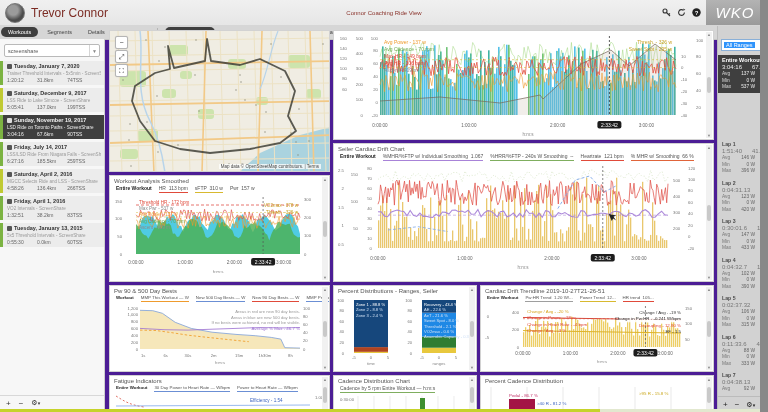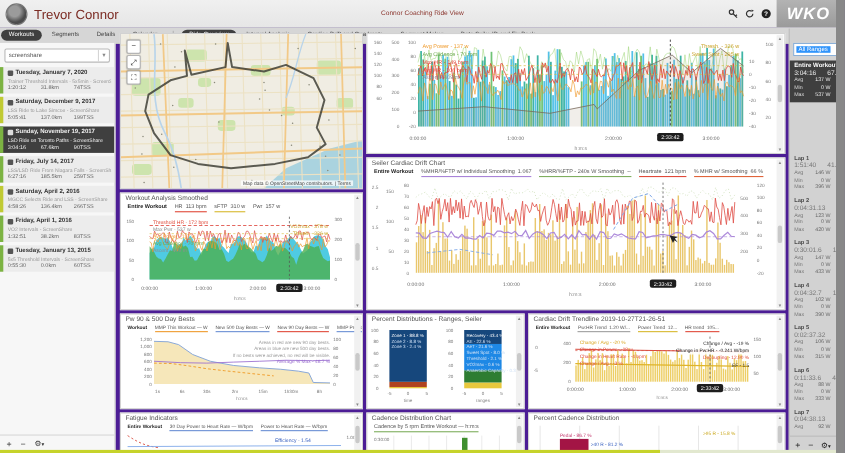--- a/index.html
+++ b/index.html
@@ -7,21 +7,21 @@
        font-family:"Liberation Sans",sans-serif;-webkit-font-smoothing:antialiased;}
   
   #hdr{position:absolute;left:0;top:0;width:768px;height:25px;background:linear-gradient(#f0f0f0,#e6e6e6);
        border-bottom:1px solid #c9c9c9;display:flex;align-items:center;}
   #avatar{width:18px;height:18px;border-radius:50%;margin-left:5px;
           background:radial-gradient(circle at 40% 35%,#9b9b9b 0 30%,#4c4c4c 62%);border:1px solid #777;}
   #uname{color:#7b2b23;font-size:12px;margin-left:6px;font-weight:400;}
   #ctitle{position:absolute;left:0;right:0;text-align:center;color:#8a332b;font-size:6px;pointer-events:none;}
   #hicons{margin-left:auto;display:flex;align-items:center;gap:5px;margin-right:4px;}
   .hico{width:10px;height:10px;display:flex;align-items:center;justify-content:center;}
-  #wko{width:58px;height:25px;background:linear-gradient(#b3b3b3,#9a9a9a);color:#fff;font-weight:bold;
+  #wko{width:58px;height:25px;background:linear-gradient(#b3b3b3,#9a9a9a);color:#fff;font-weight:normal;
        font-style:italic;font-size:15px;display:flex;align-items:center;justify-content:center;letter-spacing:1px;}
   
   #tabs{position:absolute;left:0;top:25px;width:768px;height:14px;background:#d6d6d6;border-bottom:1px solid #c2c2c2;
         display:flex;align-items:center;font-size:5.5px;color:#444;}
   .tab{padding:2px 7px;margin:0 1px;border-radius:6px;white-space:nowrap;}
   .tab.active{background:#3f3f3f;color:#fff;}
   .tabsep{width:1px;height:9px;background:#b5b5b5;margin:0 6px;}
   #tabchev{margin-left:auto;margin-right:6px;color:#222;font-size:7px;line-height:1;}
   
   #leftbar{position:absolute;left:0;top:39px;width:104px;height:373px;background:#f7f7f7;border-right:1px solid #cfcfcf;}

